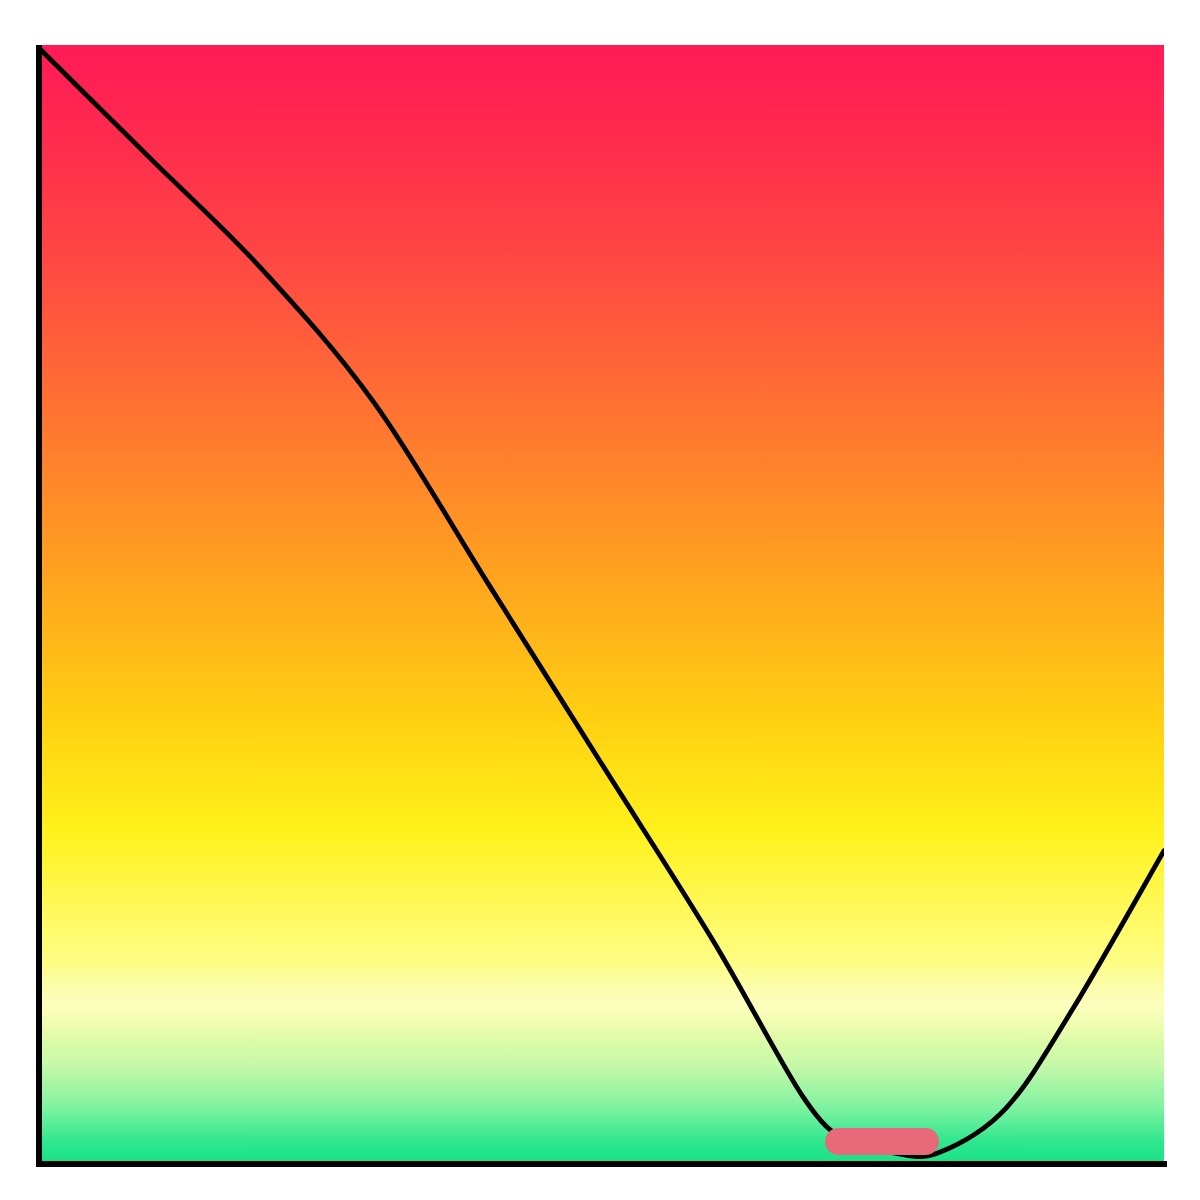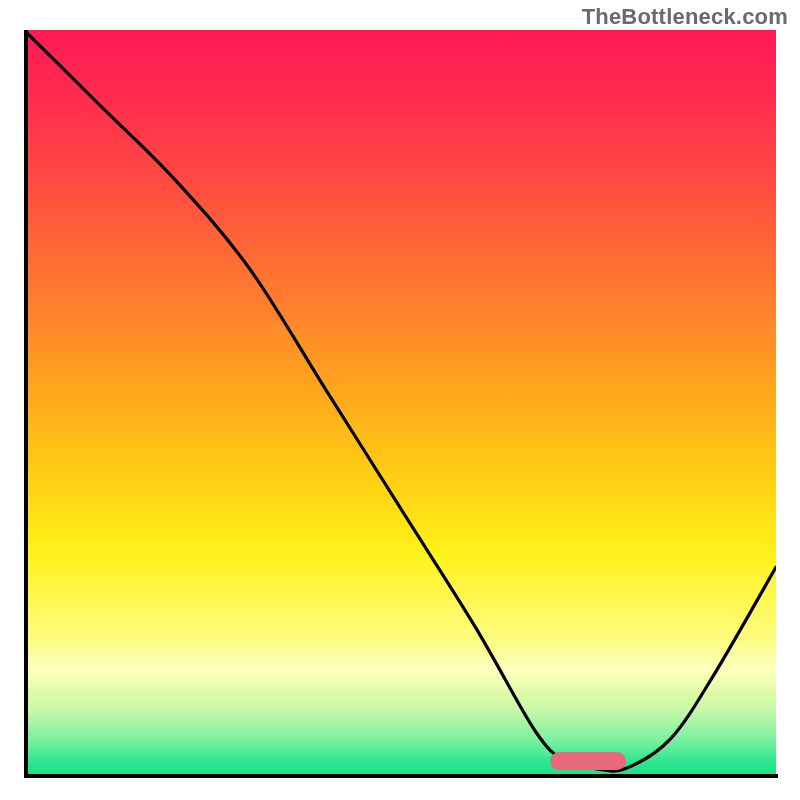--- a/index.html
+++ b/index.html
@@ -102,21 +102,20 @@
     border-radius: 10px;
     background: #e7697a;
     top: calc(30px + 746px - 24px);
   }
 </style>
 </head>
 <body>
 
 <div class="stage">
 
-  <div class="watermark">TheBottleneck.com</div>
 
   <div class="plot"></div>
   <div class="pale-band"></div>
 
   <svg class="curve-svg" viewBox="0 0 752 746" preserveAspectRatio="none">
     <path class="curve-path" d="M 0 0 C 12.533333333333333 12.433333333333337, 50.13333333333334 49.73333333333336, 75.2 74.60000000000002 C 100.26666666666667 99.46666666666668, 125.33333333333334 121.84666666666661, 150.4 149.19999999999993 C 175.46666666666667 176.55333333333326, 200.53333333333333 203.90666666666664, 225.6 238.71999999999997 C 250.66666666666666 273.5333333333333, 275.73333333333335 318.2933333333333, 300.8 358.08 C 325.8666666666667 397.8666666666667, 350.93333333333334 437.6533333333333, 376 477.44 C 401.06666666666666 517.2266666666667, 428.64 559.5, 451.2 596.8 C 473.76 634.0999999999999, 496.32000000000005 678.86, 511.36 701.24 C 526.4 723.62, 531.4133333333333 724.8633333333333, 541.4399999999999 731.08 C 551.4666666666666 737.2966666666667, 561.4933333333333 737.2966666666666, 571.52 738.54 C 581.5466666666666 739.7833333333333, 589.0666666666667 743.5133333333333, 601.6 738.54 C 614.1333333333333 733.5666666666666, 631.6800000000001 724.8633333333333, 646.72 708.7 C 661.76 692.5366666666667, 674.2933333333334 670.1566666666666, 691.84 641.56 C 709.3866666666667 612.9633333333333, 741.9733333333334 554.5266666666666, 752 537.12"></path>
   </svg>
 
   <div class="axis-left"></div>
   <div class="axis-bottom"></div>

